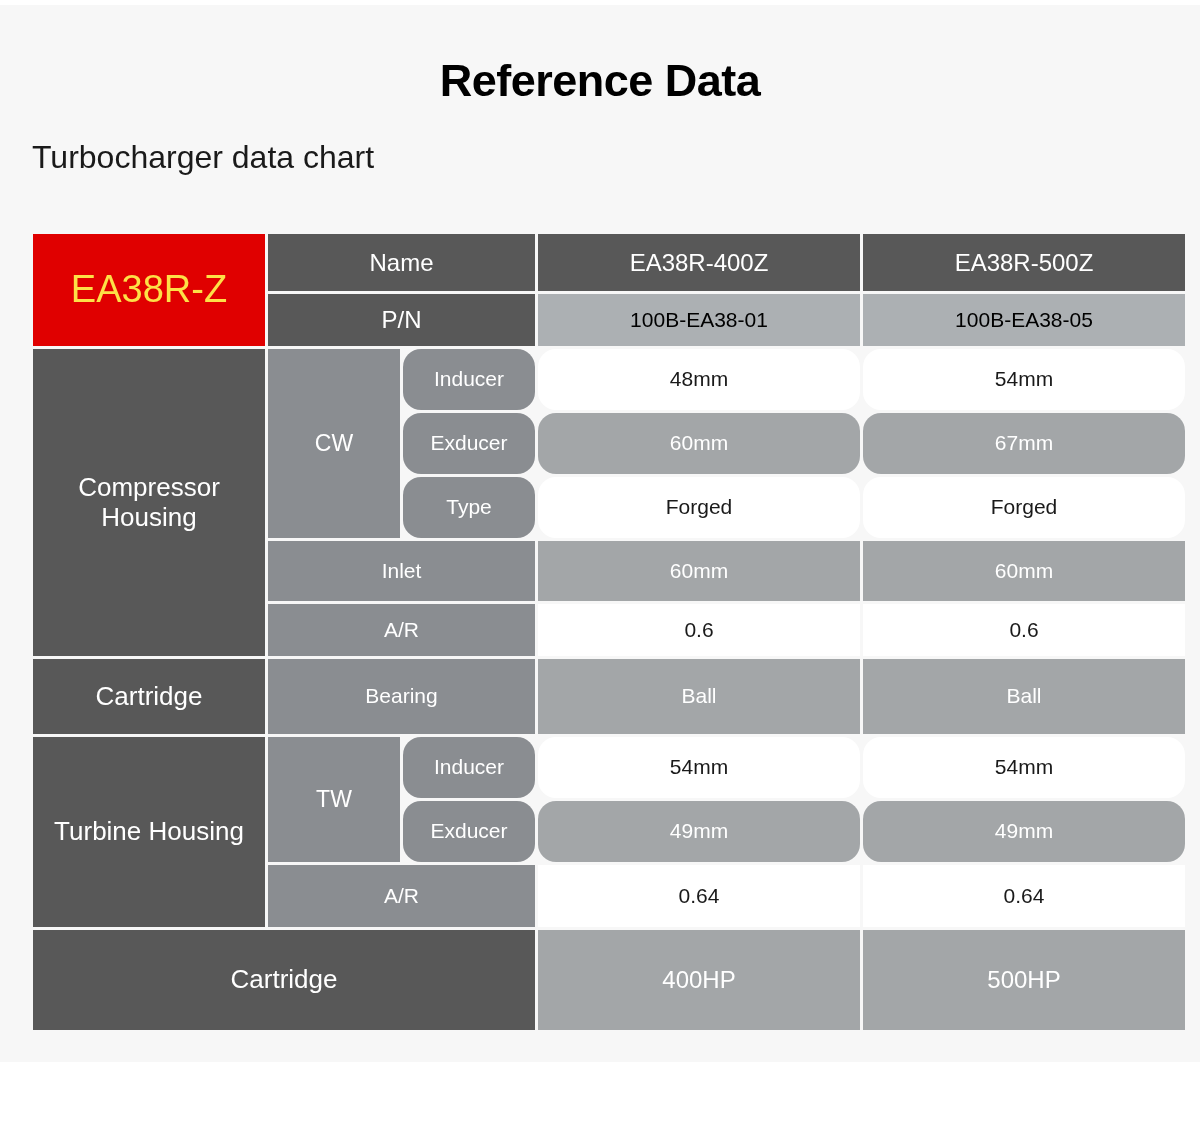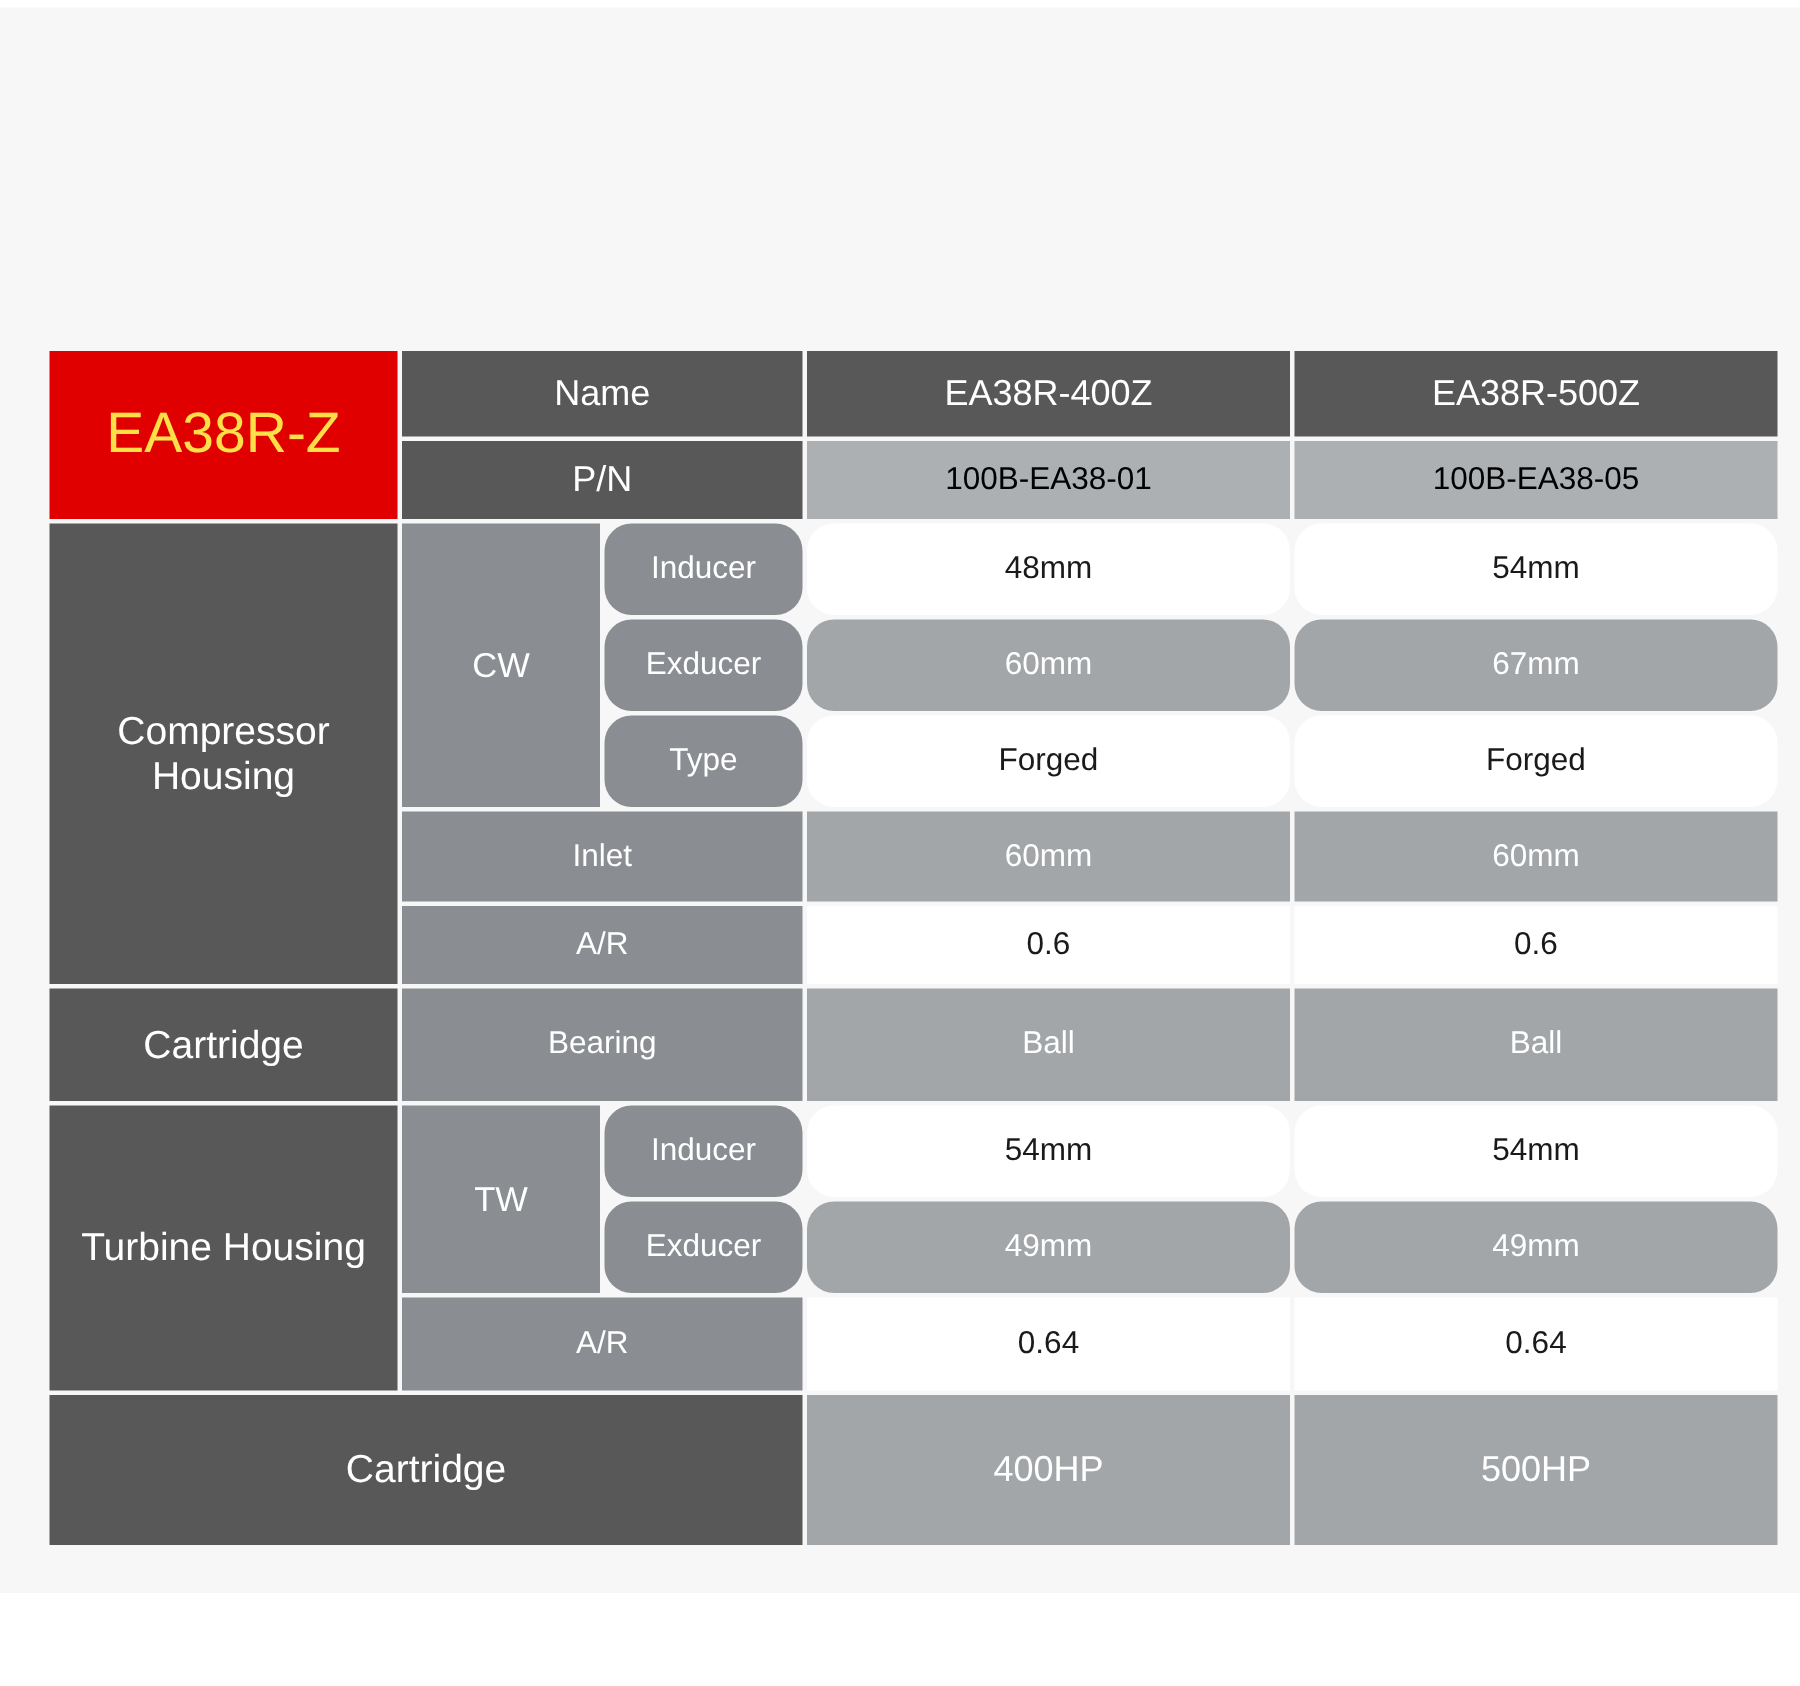--- a/index.html
+++ b/index.html
@@ -126,20 +126,22 @@
   .h-62  { height: 62px; }
   .h-100 { height: 100px; }
 
   .two-line { line-height: 1.3; }
 </style>
 </head>
 <body>
 
 <div class="page">
 
+  <h1 class="title">Reference Data</h1>
+  <h2 class="subtitle">Turbocharger data chart</h2>
 
   <table class="spec-table">
     <colgroup>
       <col class="col-a">
         <col class="col-b">
         <col class="col-c">
         <col class="col-d">
         <col class="col-e">
     </colgroup>
     <tbody>

